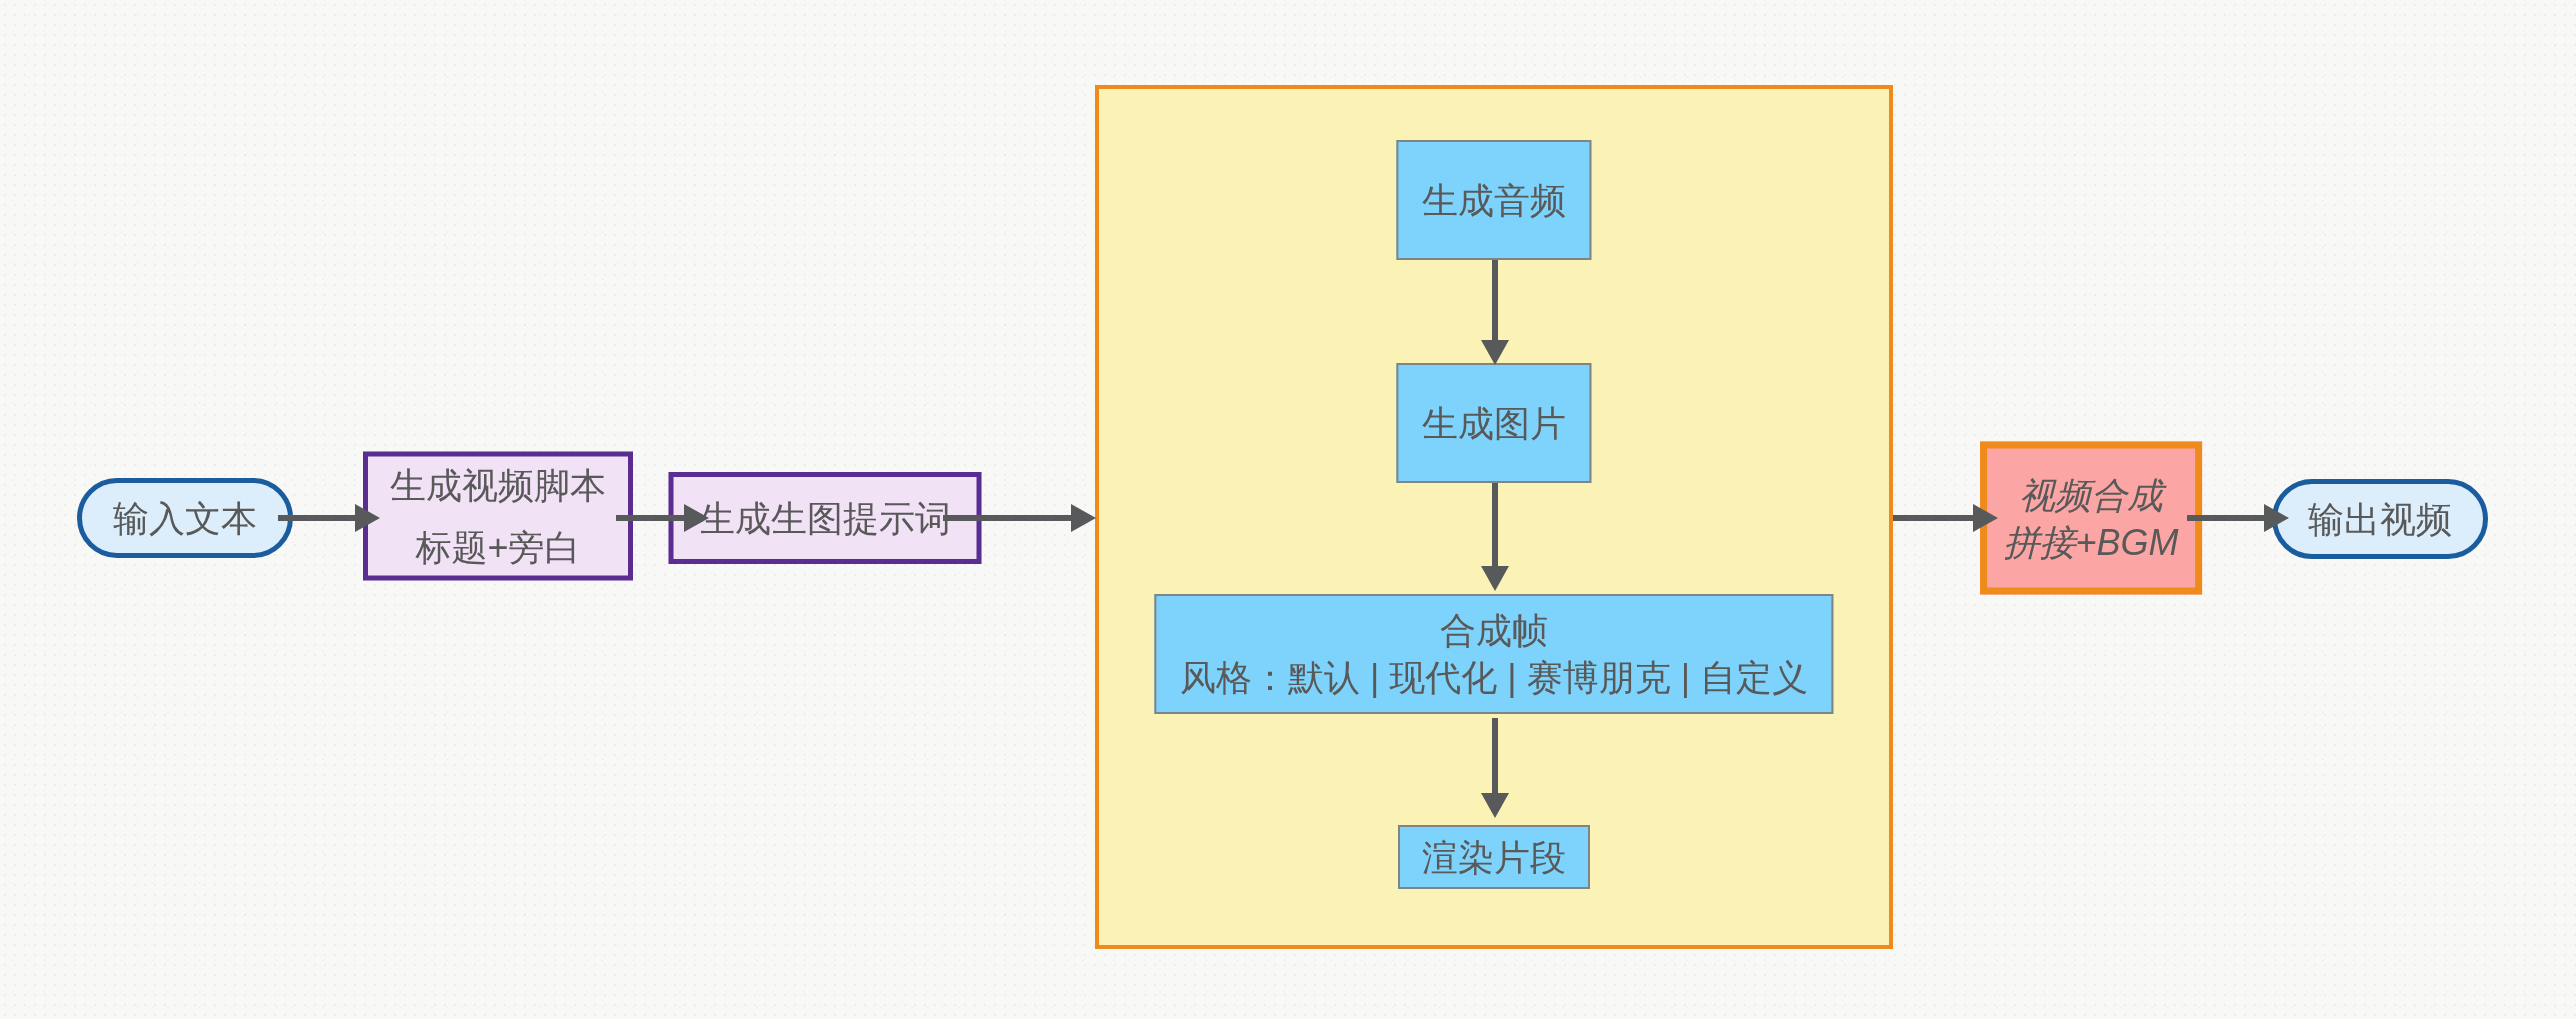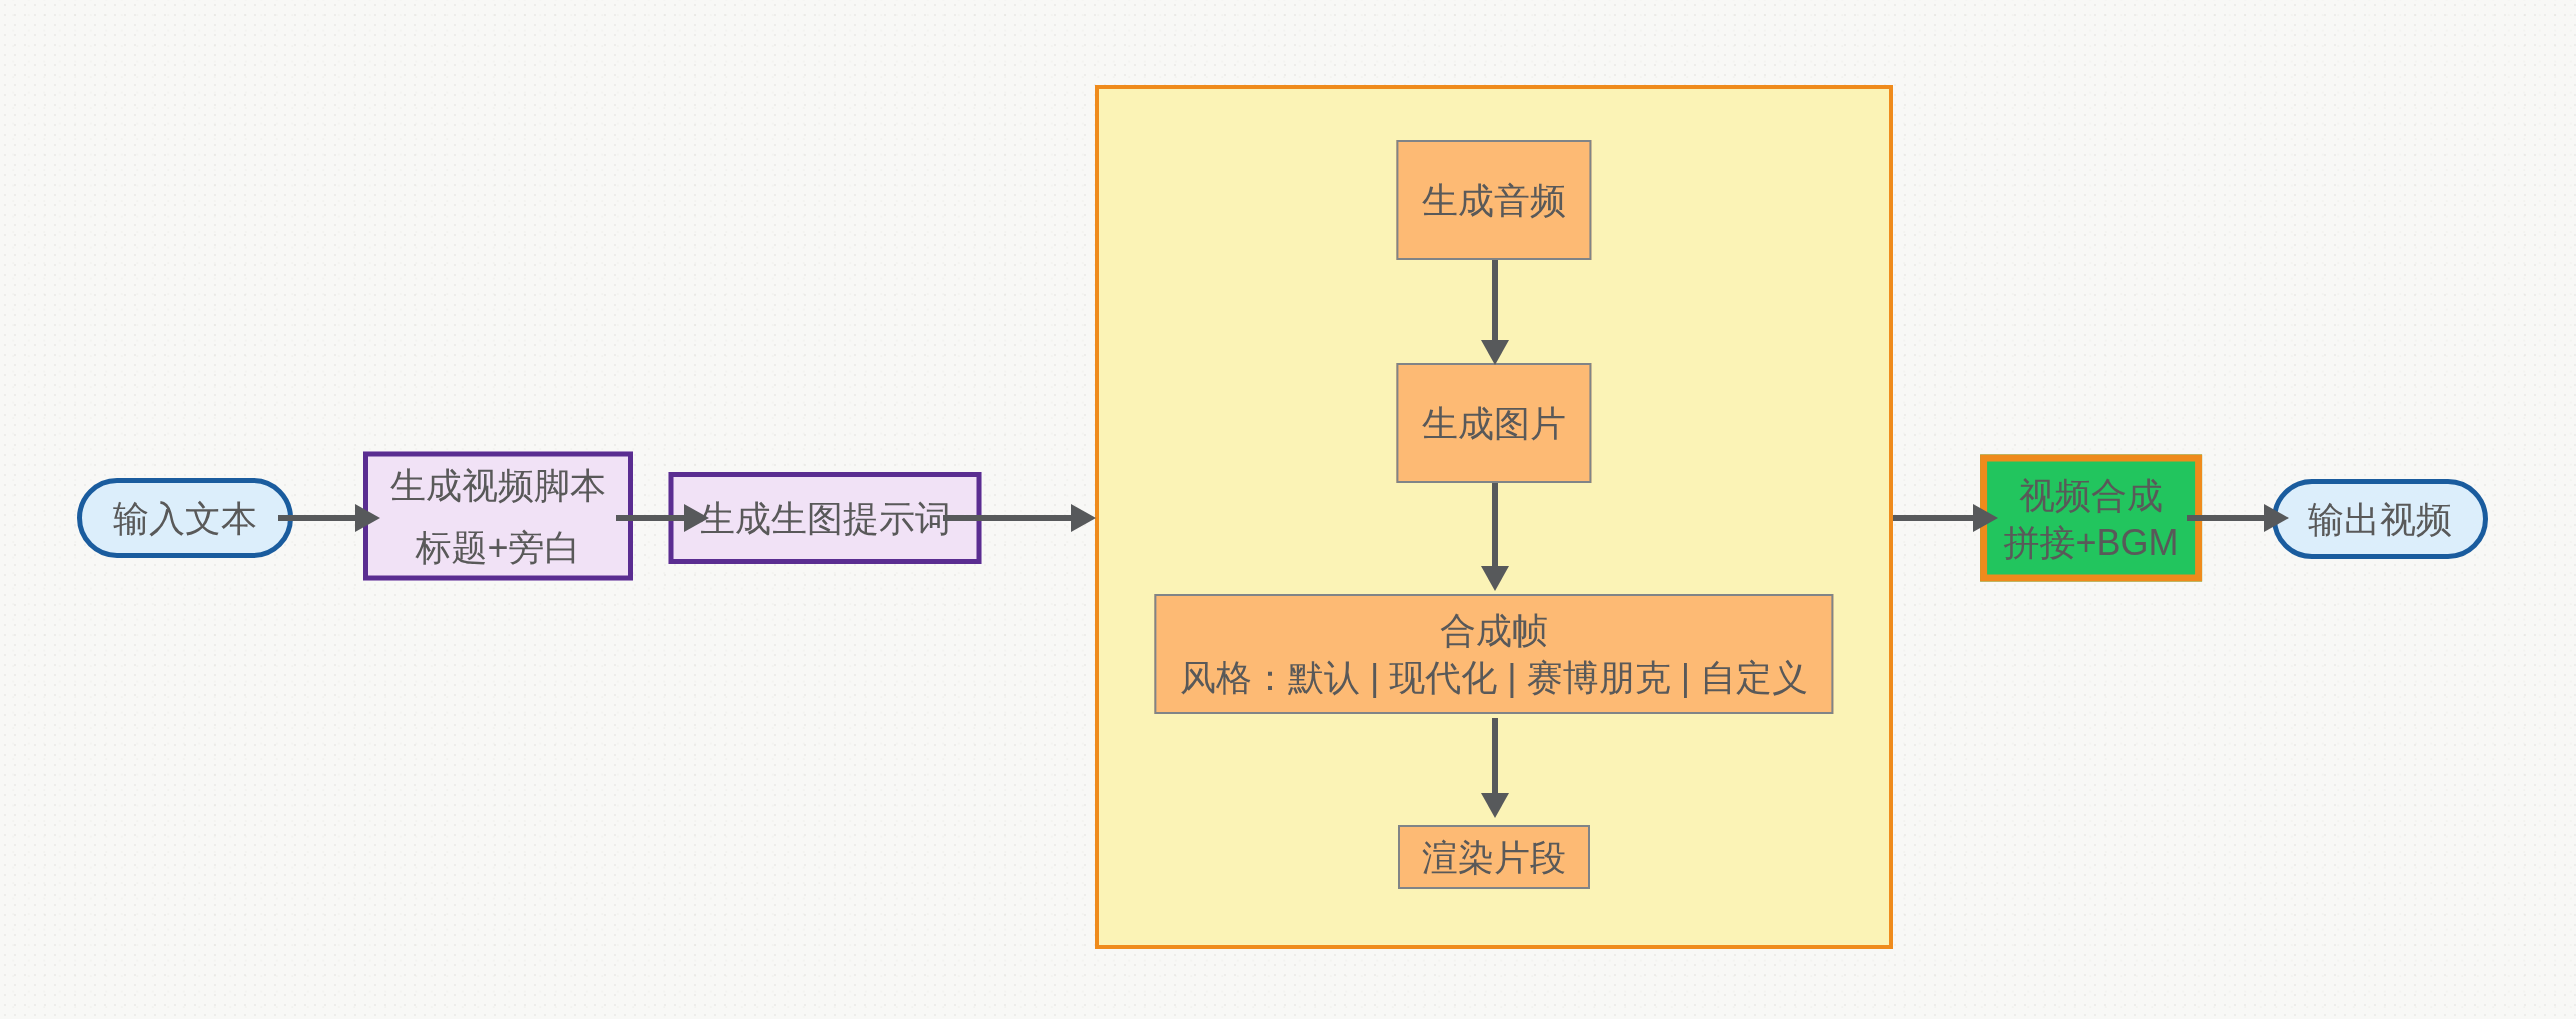--- a/index.html
+++ b/index.html
@@ -33,29 +33,29 @@
     height:80px;min-width:185px;
     padding:0 31px;
   }
   .process{
     background:#f1e2f6;
     border:5.5px solid #5a2d91;
   }
   .process.two-line{min-width:238px;height:129px;padding:0 22px;}
   .process.one-line{min-width:235px;height:92px;padding:0 25.5px;}
   .step{
-    background:#fdba74;
+    background:#7dd3fc;
     border:2.7px solid #808487;
   }
   .step.two-line{height:120px;padding:0 23.6px;}
   .step.one-line{height:64px;min-width:167px;padding:0 22px;}
   .composer{
-    background:#22c55e;
+    background:#fca5a5;
     border:7.3px solid #ef8b1c;
-    height:127px;min-width:185px;padding:0 16.4px;
+    height:153px;min-width:185px;padding:0 16.4px;font-style:italic;
   }
   .group{
     position:absolute;
     left:1095px;top:85px;width:798px;height:864px;
     background:#fbf3b6;
     border:4.5px solid #ef8b1c;
     box-sizing:border-box;
   }
 
   

